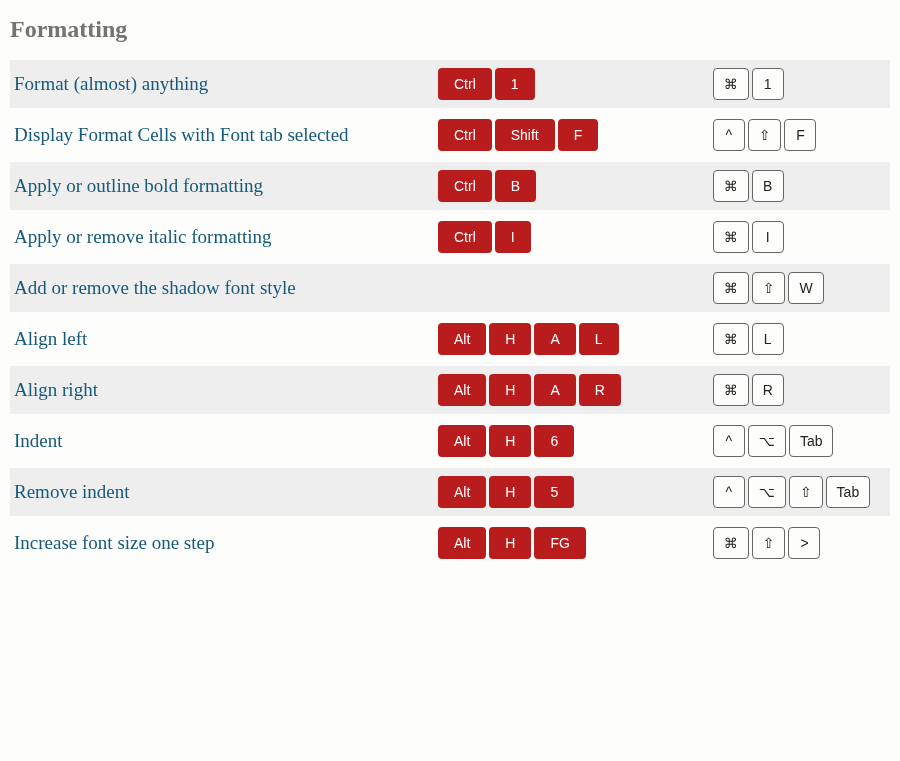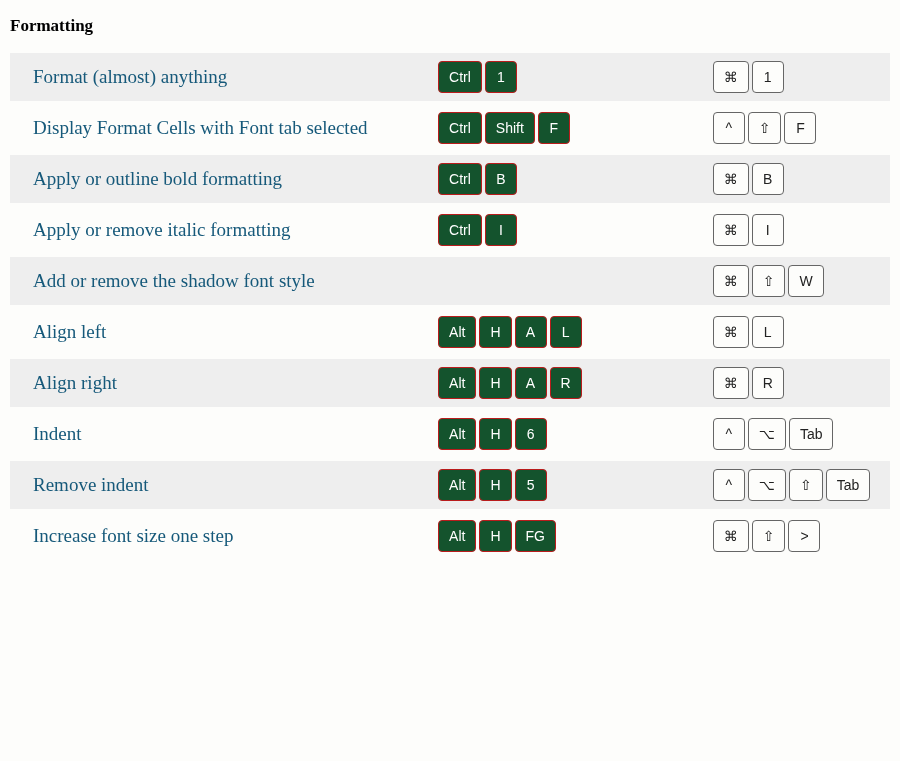--- a/index.html
+++ b/index.html
@@ -4,61 +4,61 @@
 <style>
   * { box-sizing: border-box; margin: 0; padding: 0; }
   body {
     font-family: Georgia, 'Times New Roman', serif;
     background: #fdfdfb;
     color: #222;
     padding: 10px;
     width: 900px;
   }
   .section-title {
-    font-size: 17px;
+    font-size: 24px;
     font-weight: bold;
-    color: #000000;
+    color: #737373;
     margin: 6px 0 14px 0;
   }
   .shortcuts-table {
     width: 100%;
     border-collapse: separate;
     border-spacing: 0 3px;
   }
   .shortcuts-table tr.row-even { background: #eeeeee; }
   .shortcuts-table tr.row-odd { background: #fdfdfb; }
   .shortcuts-table td {
     padding: 8px 6px;
     vertical-align: middle;
   }
   td.desc {
     width: 424px;
     font-size: 19px;
     color: #16597a;
-    padding-left: 23px;
+    padding-left: 4px;
   }
   td.win { width: 276px; }
   td.mac { width: 184px; }
   .key {
     display: inline-flex;
     align-items: center;
     justify-content: center;
     min-width: 32px;
     height: 32px;
     padding: 0 10px;
     border-radius: 4px;
     font-family: -apple-system, 'Segoe UI', Arial, sans-serif;
     font-size: 14px;
     margin-right: 3px;
     vertical-align: middle;
   }
   .key.dark {
-    background: #14532d;
+    background: #b91c1c;
     color: #fff;
-    border: 1px solid #b91c1c;
+    border: 6px solid #b91c1c;
   }
   .key.light {
     background: #fdfdfb;
     color: #222;
     border: 1px solid #666;
   }
 </style>
 </head>
 <body>
 

